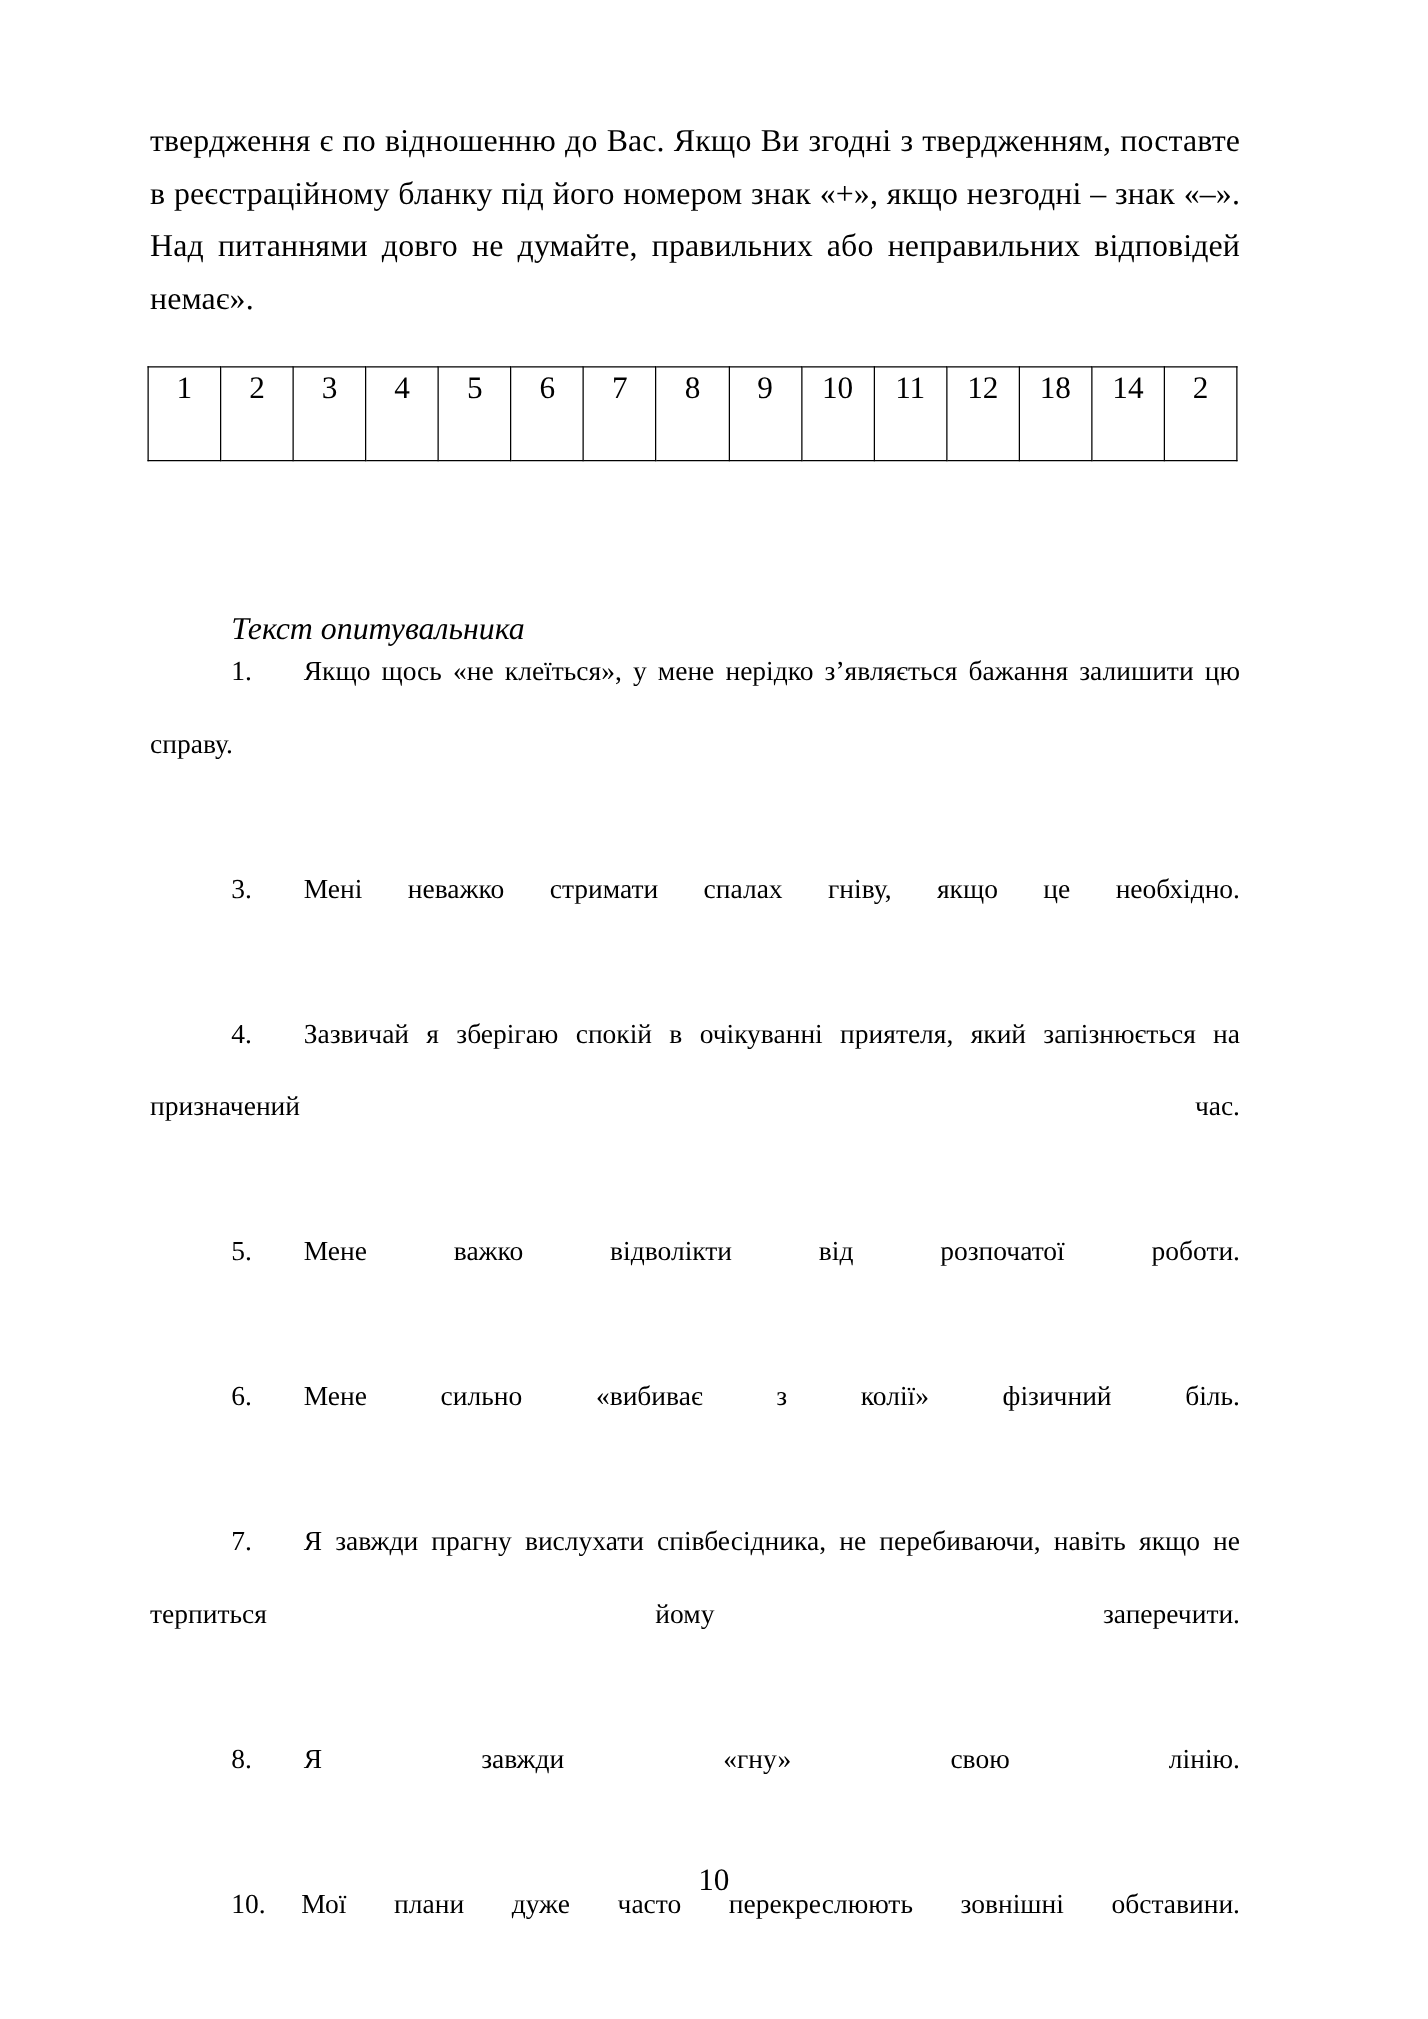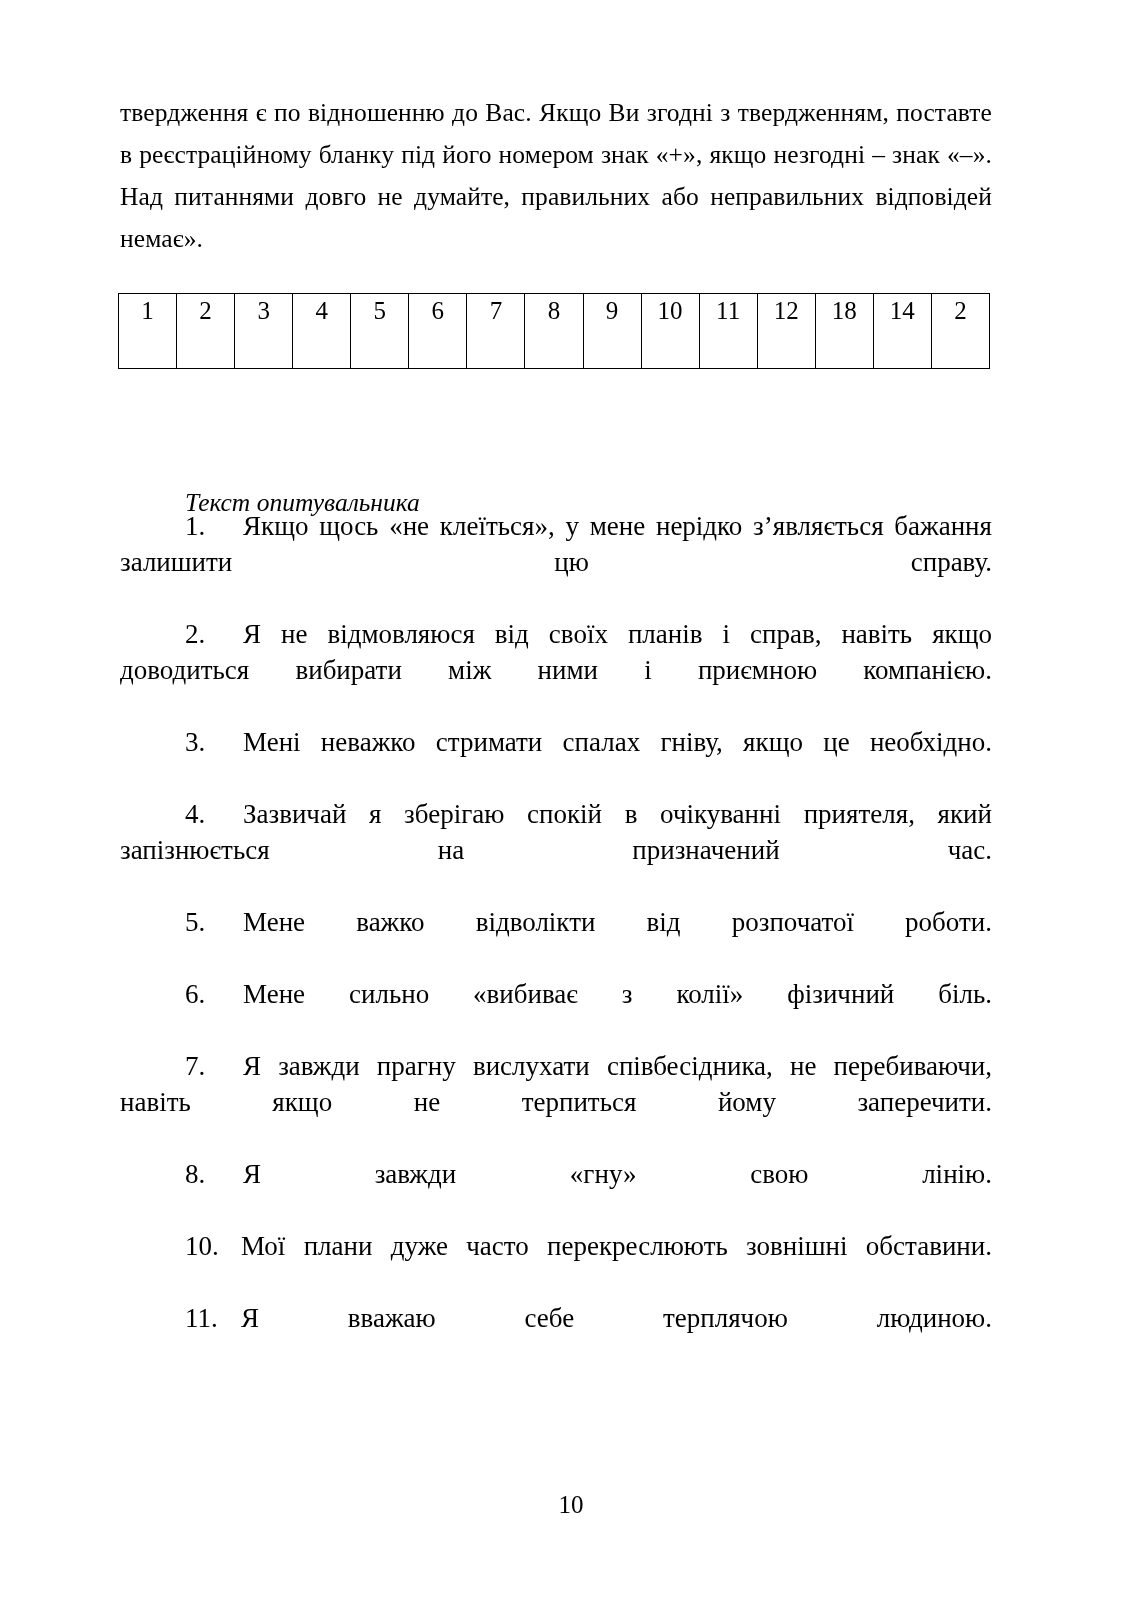--- a/index.html
+++ b/index.html
@@ -80,22 +80,22 @@
   
   .items {
     position: absolute;
     left: 120px;
     top: 508px;
     width: 872px;
   }
 
   .qitem {
     position: relative;
-    font-size: 27px;
-    line-height: 36px;
+    font-size: 22px;
+    line-height: 58px;
     text-align: justify;
     text-justify: inter-word;
     text-indent: 65px;
     margin: 0;
   }
 
   .qitem .num {
     display: inline-block;
     width: 58px;
     text-indent: 0;
@@ -158,23 +158,20 @@
   </div>
 
   <div class="qtitle">Текст опитувальника</div>
 
   <div class="items">
 
     <p class="qitem">
       <span class="num">1.</span><span>Якщо щось «не клеїться», у мене нерідко з’являється бажання залишити цю справу.</span>
     </p>
 
-    <p class="qitem">
-      <span class="num">2.</span><span>Я не відмовляюся від своїх планів і справ, навіть якщо доводиться вибирати між ними і приємною компанією.</span>
-    </p>
 
     <p class="qitem">
       <span class="num">3.</span><span>Мені неважко стримати спалах гніву, якщо це необхідно.</span>
     </p>
 
     <p class="qitem">
       <span class="num">4.</span><span>Зазвичай я зберігаю спокій в очікуванні приятеля, який запізнюється на призначений час.</span>
     </p>
 
     <p class="qitem">

